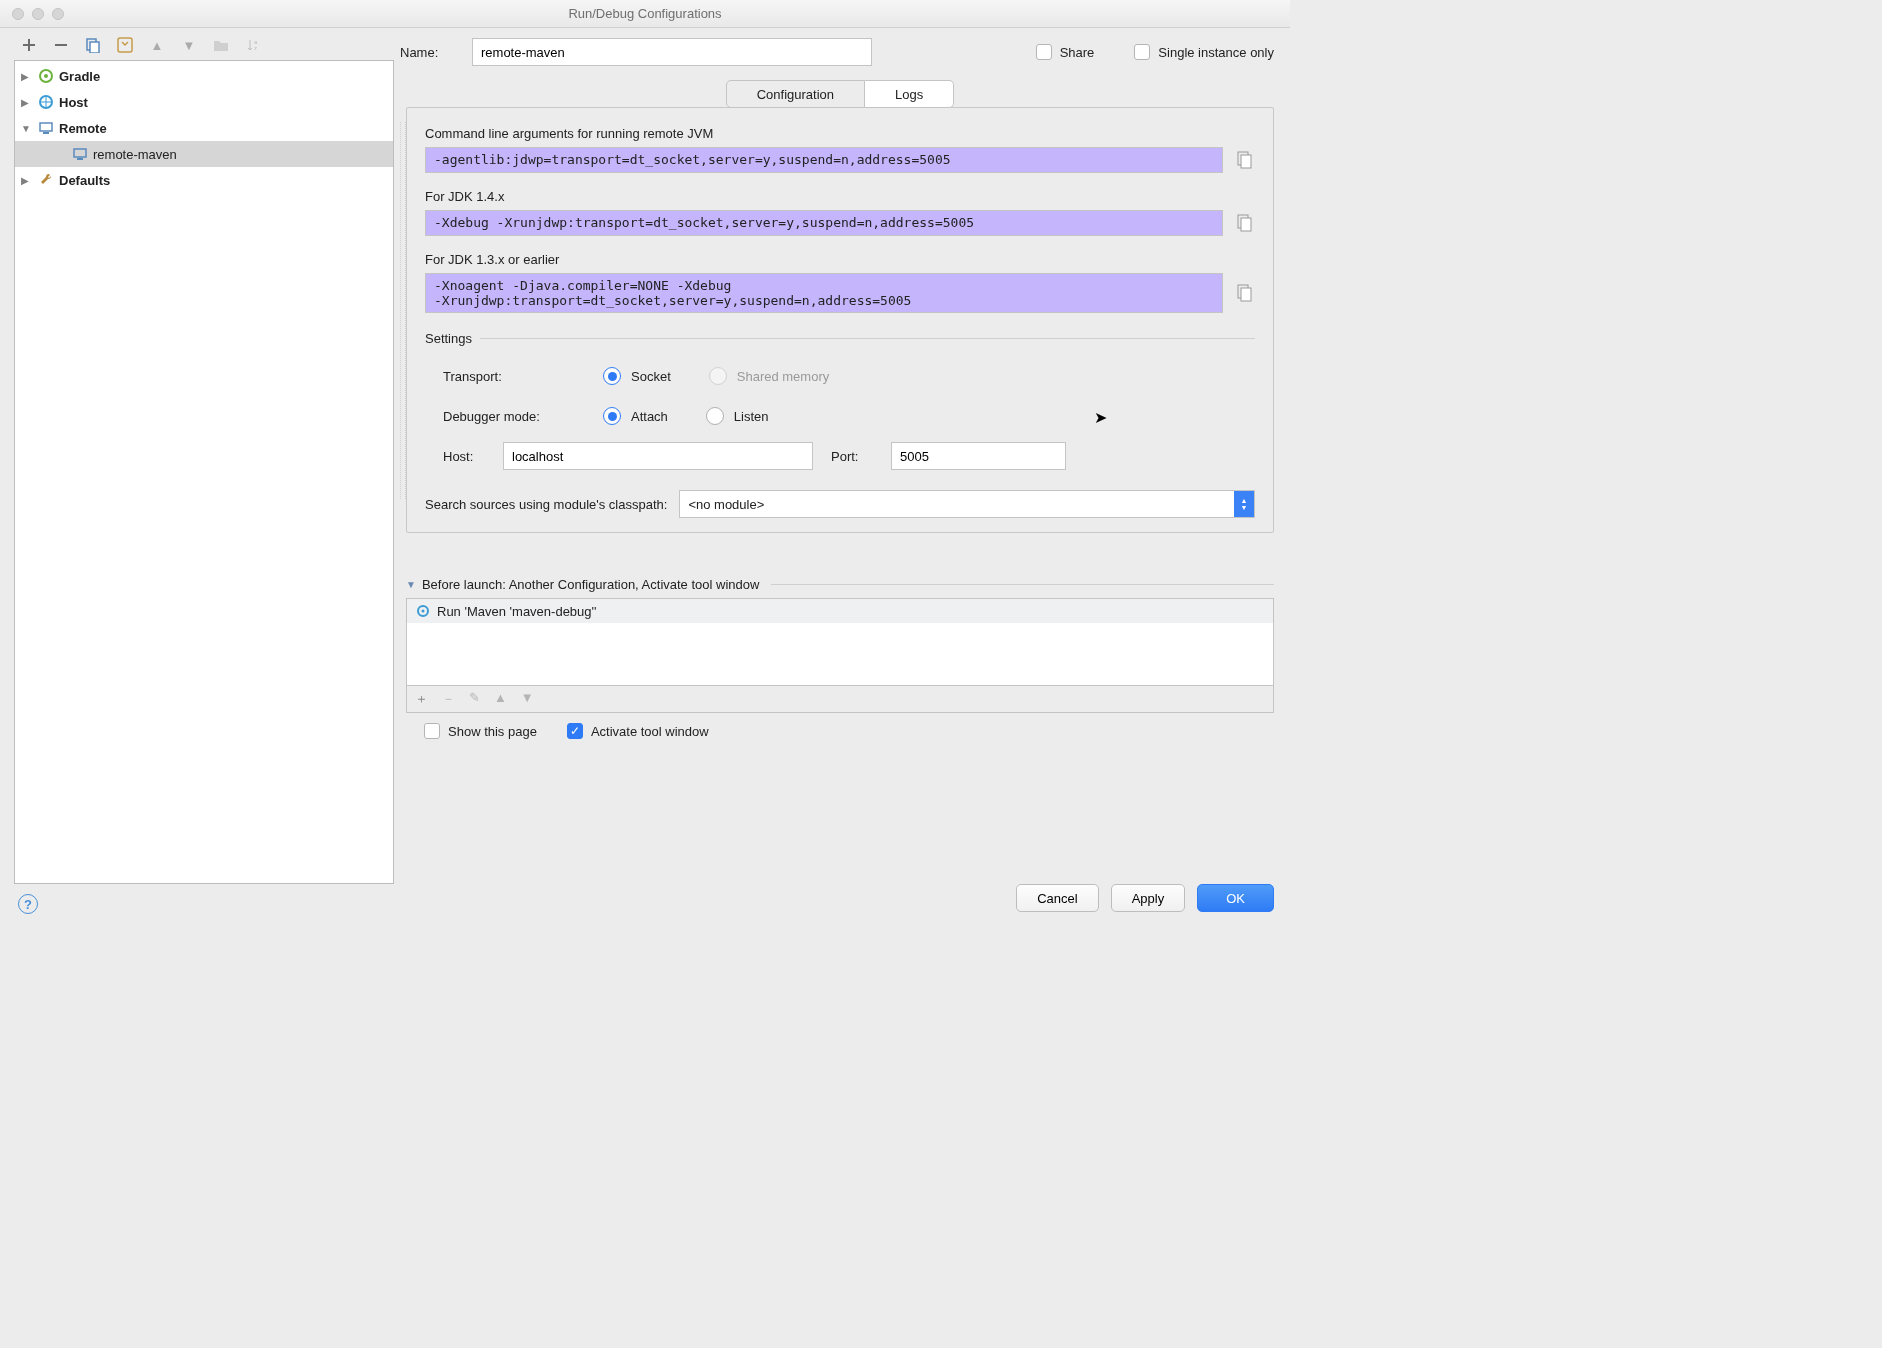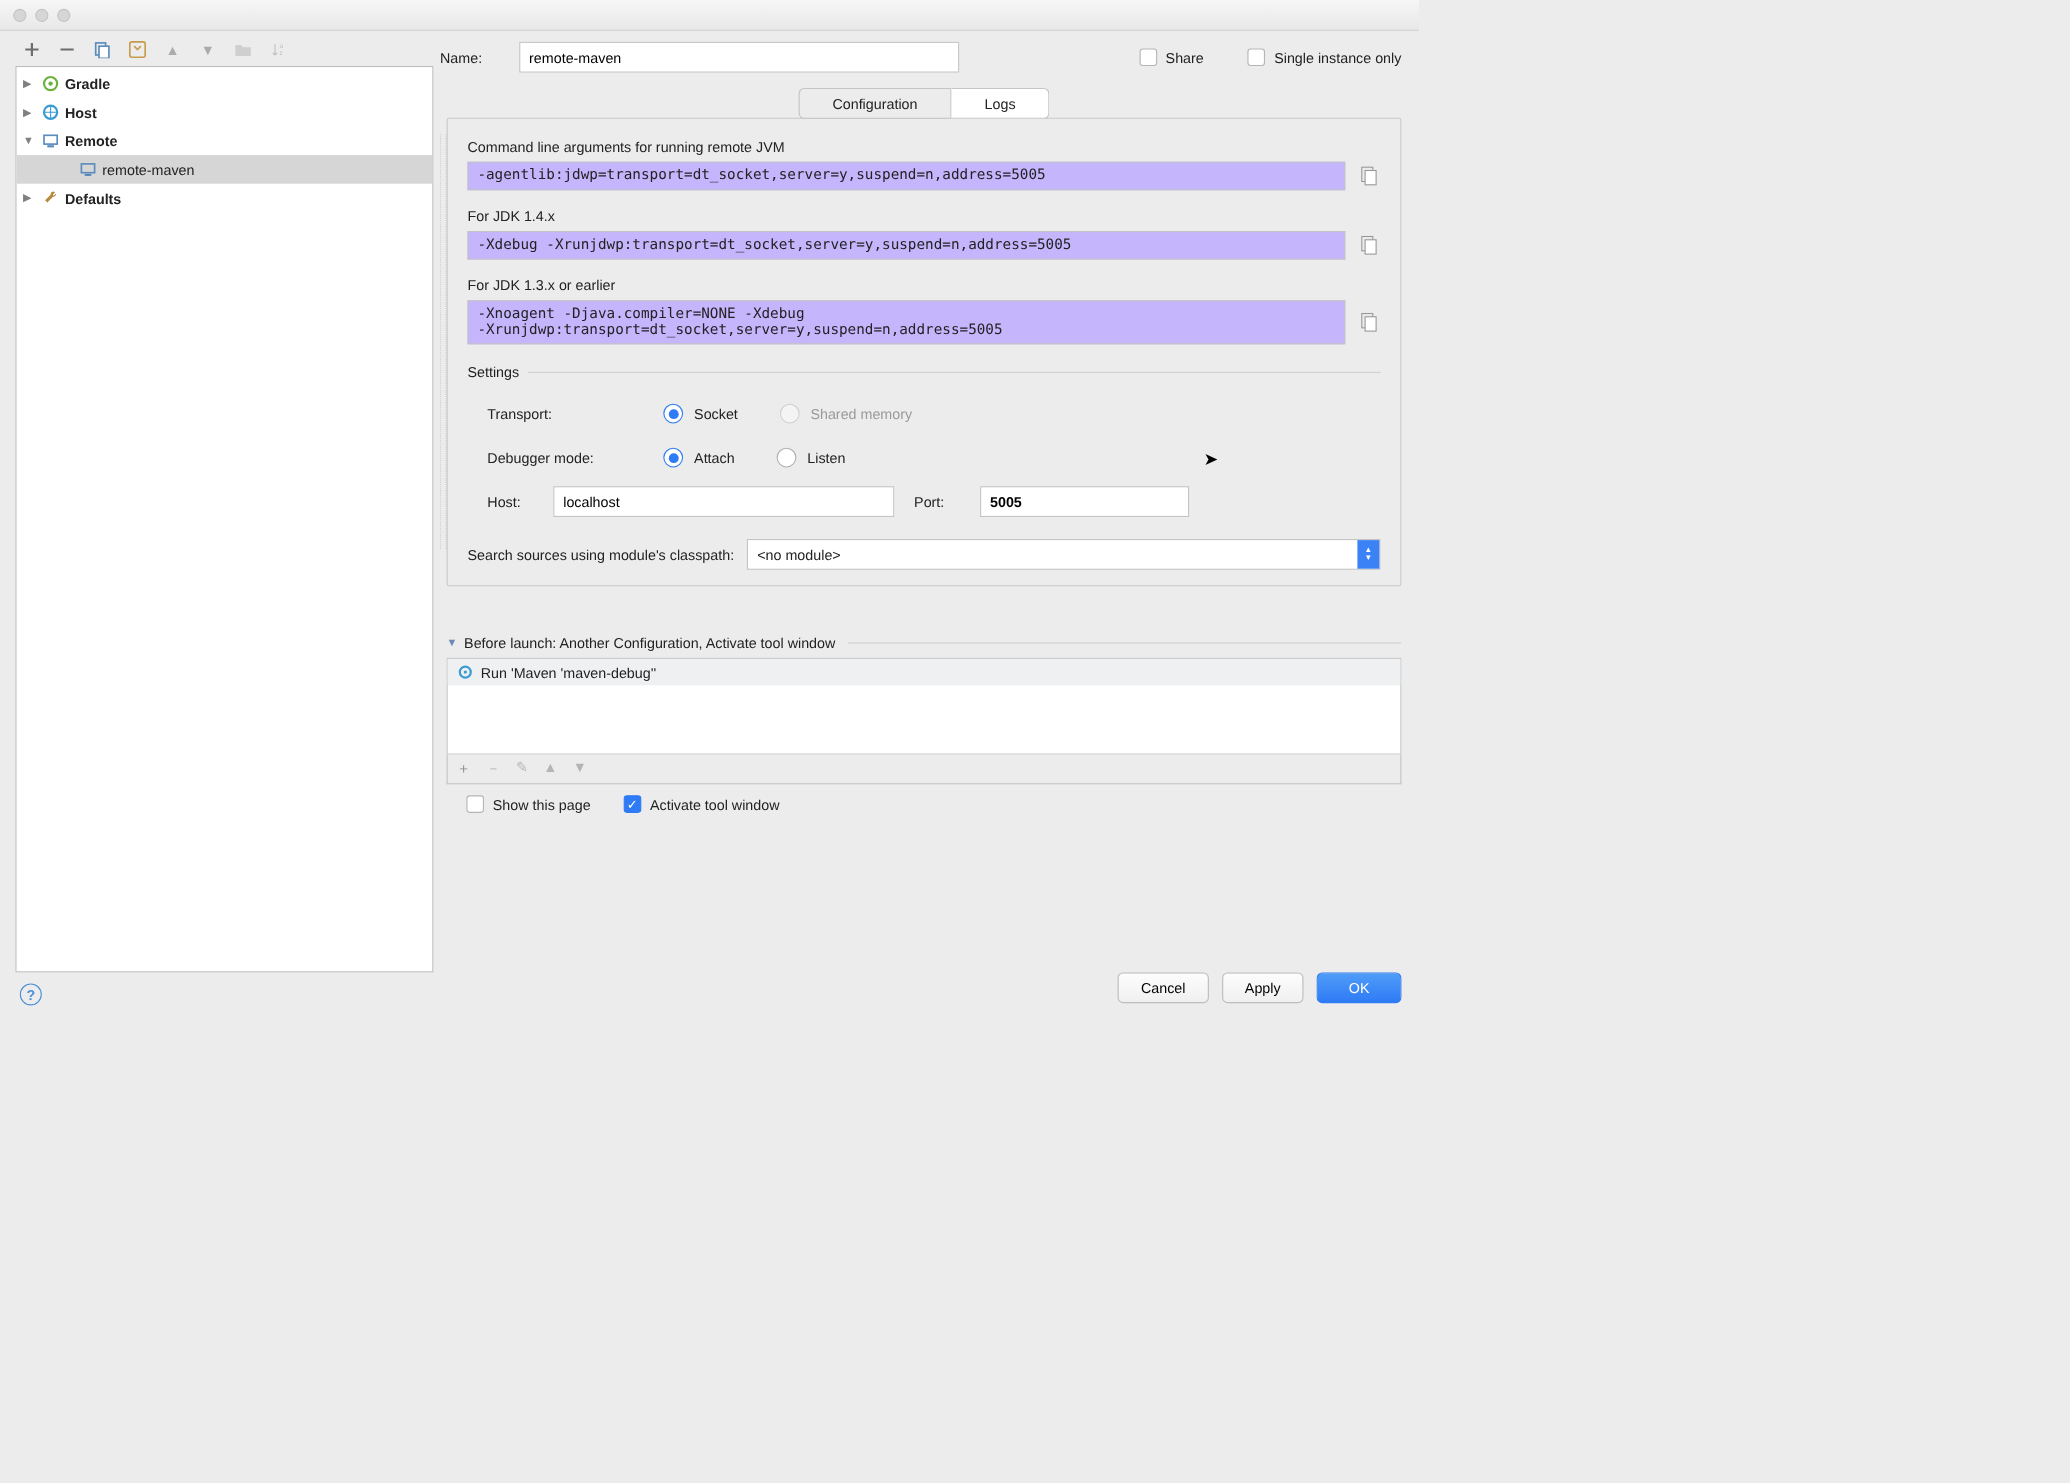--- a/index.html
+++ b/index.html
@@ -48,21 +48,21 @@
 .settings-grid { padding-left: 18px; }
 .srow { display: flex; align-items: center; height: 40px; }
 .slabel { width: 160px; }
 .radio { width: 18px; height: 18px; border-radius: 50%; border: 1px solid #b0b0b0; background: #fff; display: inline-flex; align-items: center; justify-content: center; margin-right: 10px; }
 .radio.checked { border-color: #2f7bf5; }
 .radio.checked::after { content: ""; width: 9px; height: 9px; background: #2f7bf5; border-radius: 50%; }
 .radio.disabled { opacity: 0.45; }
 .radio-lbl { margin-right: 38px; }
 .radio-lbl.disabled { color: #9a9a9a; }
 .host-input { width: 310px; height: 28px; }
-.port-input { width: 190px; height: 28px; font-weight: bold; }
+.port-input { width: 175px; height: 28px; }
 .module-row { display: flex; align-items: center; margin-top: 14px; gap: 12px; }
 .combo { flex: 1; display: flex; align-items: center; border: 1px solid #c4c4c4; background: #fff; height: 28px; }
 .combo-text { flex: 1; padding: 0 8px; }
 .combo-btn { width: 20px; height: 100%; background: #3b82f6; display: flex; flex-direction: column; align-items: center; justify-content: center; color: #fff; font-size: 7px; line-height: 7px; }
 .before-launch { margin-top: 44px; }
 .bl-header { display: flex; align-items: center; gap: 6px; }
 .bl-arrow { color: #6b8bb5; font-size: 10px; }
 .bl-line { flex: 1; height: 1px; background: #cfcfcf; margin-left: 6px; }
 .bl-list { margin-top: 6px; border: 1px solid #c4c4c4; background: #fff; height: 88px; }
 .bl-item { display: flex; align-items: center; padding: 4px 8px; gap: 6px; background: #eef0f2; }
@@ -77,20 +77,21 @@
 </style>
 </head>
 <body>
 
 <div class="titlebar">
   <div class="traffic">
     <div class="tlight"></div>
     <div class="tlight"></div>
     <div class="tlight"></div>
   </div>
+  <div class="title">Run/Debug Configurations</div>
 </div>
 
 <div class="main">
   <div class="left">
     <div class="left-toolbar">
       <span class="tb-icon">
           <svg width="14" height="14" viewBox="0 0 14 14">
             <path d="M7 1v12M1 7h12" stroke="#6d6d6d" stroke-width="2"></path>
           </svg>
         </span>

